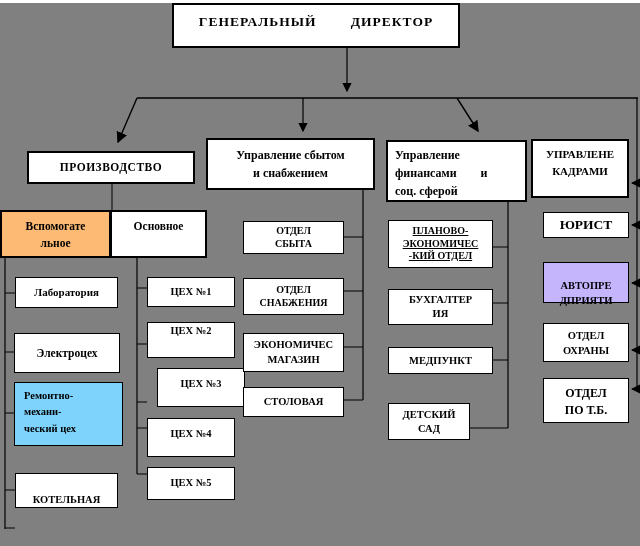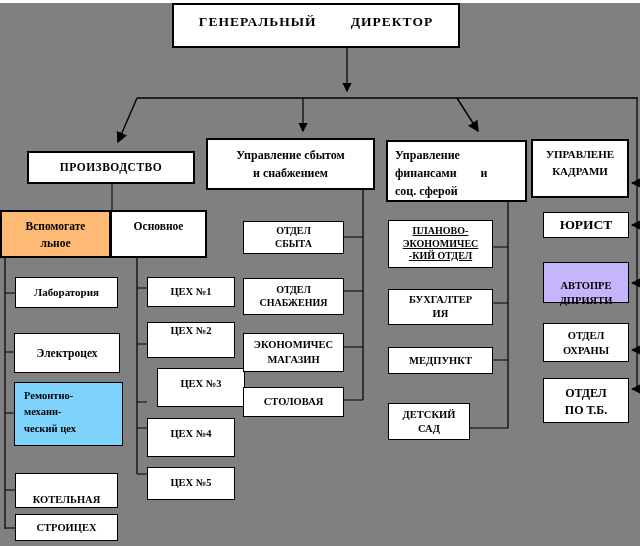--- a/index.html
+++ b/index.html
@@ -90,21 +90,20 @@
   <div class="box" style="left: 0px; top: 210px; width: 111px; height: 48px; border-width: 2px; font-size: 11.5px; padding-top: 6px; line-height: 1.45; background-color: #fdba74; border-color: rgb(0, 0, 0); color: rgb(0, 0, 0);">Вспомогате
 льное</div>
   <div class="box" style="left: 110px; top: 210px; width: 97px; height: 48px; border-width: 2px; font-size: 11.5px; padding-top: 6px; background-color: rgb(255, 255, 255); border-color: rgb(0, 0, 0); color: rgb(0, 0, 0);">Основное</div>
 
   <div class="box vcenter" style="left: 15px; top: 277px; width: 103px; height: 31px; font-size: 11px; background-color: rgb(255, 255, 255); border-color: rgb(0, 0, 0); color: rgb(0, 0, 0);">Лаборатория</div>
   <div class="box vcenter" style="left: 14px; top: 333px; width: 106px; height: 40px; font-size: 11.5px; background-color: rgb(255, 255, 255); border-color: rgb(0, 0, 0); color: rgb(0, 0, 0);">Электроцех</div>
   <div class="box" style="left: 14px; top: 382px; width: 109px; height: 64px; font-size: 10.5px; align-items: flex-start; text-align: left; padding: 5px 0px 0px 9px; line-height: 1.55; background-color: #7dd3fc; border-color: rgb(0, 0, 0); color: rgb(0, 0, 0);">Ремонтно-
 механи-
 ческий цех</div>
   <div class="box" style="left: 15px; top: 473px; width: 103px; height: 35px; font-size: 10.5px; padding-top: 18px; background-color: rgb(255, 255, 255); border-color: rgb(0, 0, 0); color: rgb(0, 0, 0);">КОТЕЛЬНАЯ</div>
-  <div class="box vcenter" style="left: 15px; top: 514px; width: 103px; height: 27px; font-size: 10.5px; background-color: rgb(255, 255, 255); border-color: rgb(0, 0, 0); color: rgb(0, 0, 0);">СТРОИЦЕХ</div>
 
   <div class="box" style="left: 147px; top: 277px; width: 88px; height: 30px; font-size: 10.5px; padding-top: 6px; background-color: rgb(255, 255, 255); border-color: rgb(0, 0, 0); color: rgb(0, 0, 0);">ЦЕХ №1</div>
   <div class="box" style="left: 147px; top: 322px; width: 88px; height: 36px; font-size: 10.5px; background-color: rgb(255, 255, 255); border-color: rgb(0, 0, 0); color: rgb(0, 0, 0);">ЦЕХ №2</div>
   <div class="box" style="left: 157px; top: 368px; width: 88px; height: 39px; font-size: 10.5px; padding-top: 7px; background-color: rgb(255, 255, 255); border-color: rgb(0, 0, 0); color: rgb(0, 0, 0);">ЦЕХ №3</div>
   <div class="box" style="left: 147px; top: 418px; width: 88px; height: 39px; font-size: 10.5px; padding-top: 7px; background-color: rgb(255, 255, 255); border-color: rgb(0, 0, 0); color: rgb(0, 0, 0);">ЦЕХ №4</div>
   <div class="box" style="left: 147px; top: 467px; width: 88px; height: 33px; font-size: 10.5px; padding-top: 7px; background-color: rgb(255, 255, 255); border-color: rgb(0, 0, 0); color: rgb(0, 0, 0);">ЦЕХ №5</div>
 
   <div class="box vcenter" style="left: 243px; top: 221px; width: 101px; height: 33px; font-size: 10px; line-height: 1.25; background-color: rgb(255, 255, 255); border-color: rgb(0, 0, 0); color: rgb(0, 0, 0);">ОТДЕЛ
 СБЫТА</div>
   <div class="box vcenter" style="left: 243px; top: 278px; width: 101px; height: 37px; font-size: 10px; line-height: 1.25; background-color: rgb(255, 255, 255); border-color: rgb(0, 0, 0); color: rgb(0, 0, 0);">ОТДЕЛ

